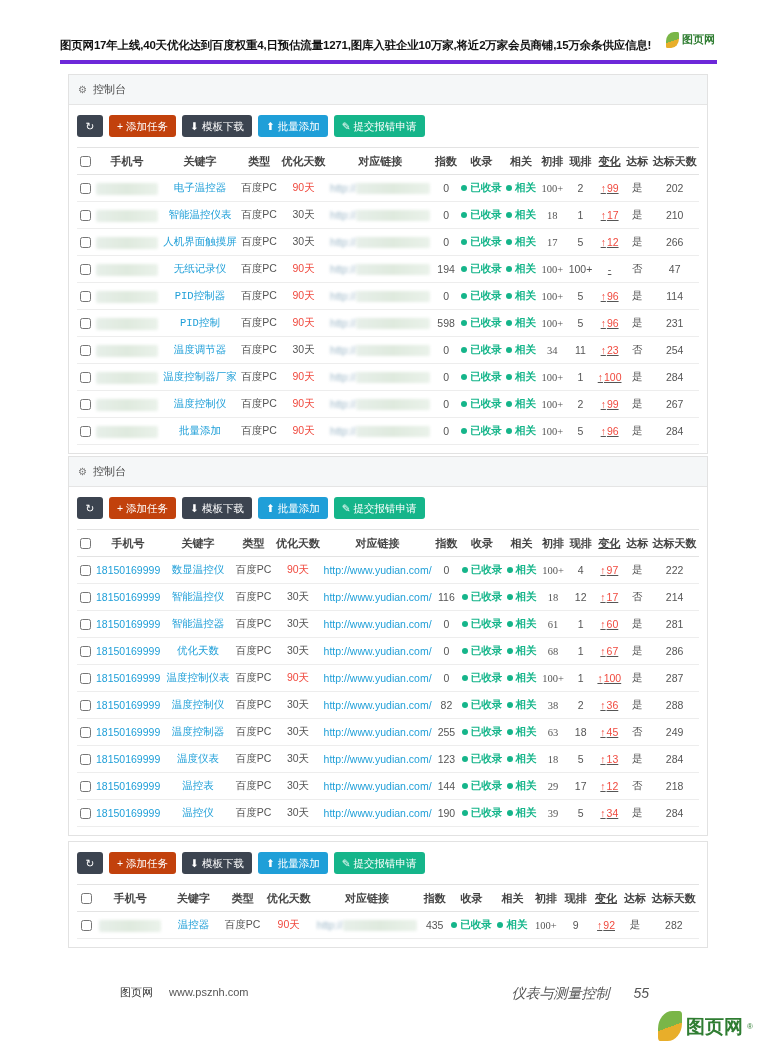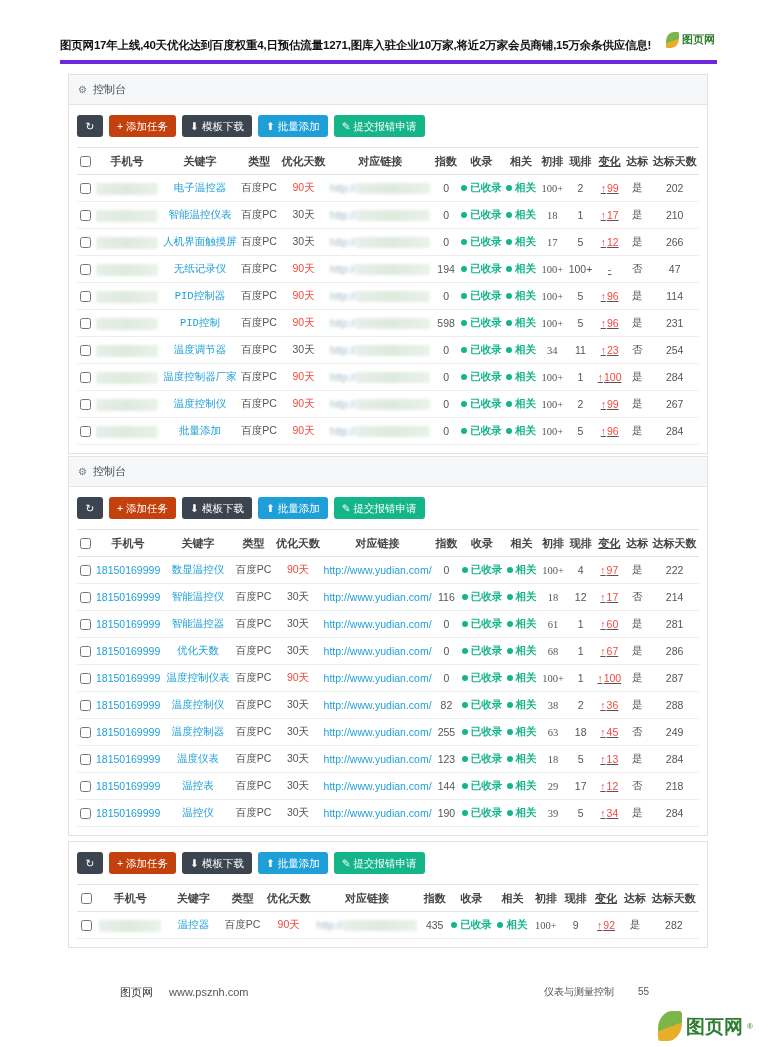--- a/index.html
+++ b/index.html
@@ -155,22 +155,22 @@
     position: absolute; left: 0; bottom: 0; width: 777px; height: 80px;
   }
   .footer-left {
     position: absolute; left: 120px; top: 18px;
     font-size: 11px; color: #333;
     display: flex; gap: 16px; align-items: baseline;
   }
   .footer-left .site { color: #555; text-align: center; }
   .footer-right {
     position: absolute; right: 128px; top: 18px;
-    font-size: 10px; color: #555;
-    display: flex; gap: 24px; align-items: baseline;
+    font-size: 14px; color: #555;
+    display: flex; gap: 24px; align-items: baseline; font-style: italic;
   }
   .footer-logo {
     position: absolute; right: 24px; bottom: 6px;
     display: flex; align-items: center; gap: 4px;
   }
   .footer-logo .leaf2 {
     width: 24px; height: 30px;
     background: linear-gradient(160deg,#7ab648 0 52%, #e8ae2a 52% 100%);
     border-radius: 60% 12% 60% 12%;
   }

